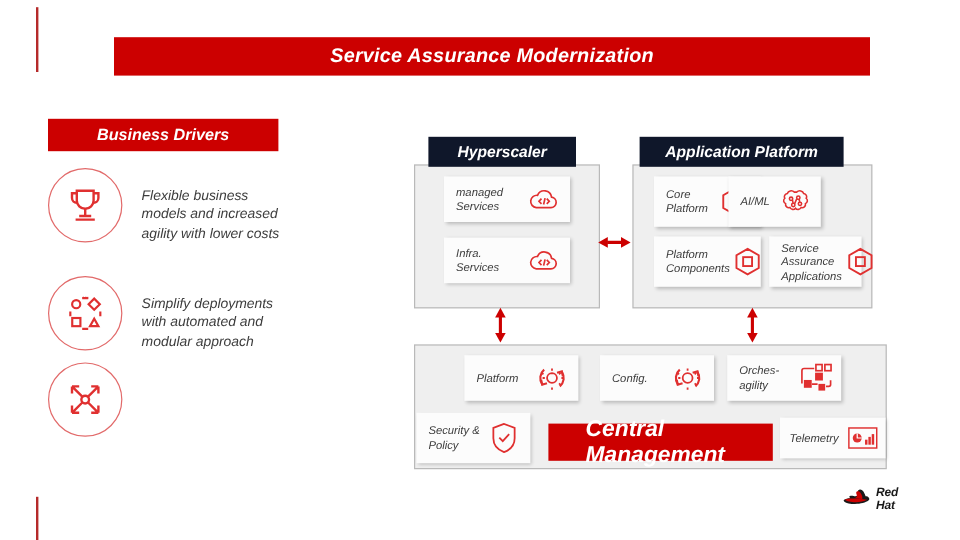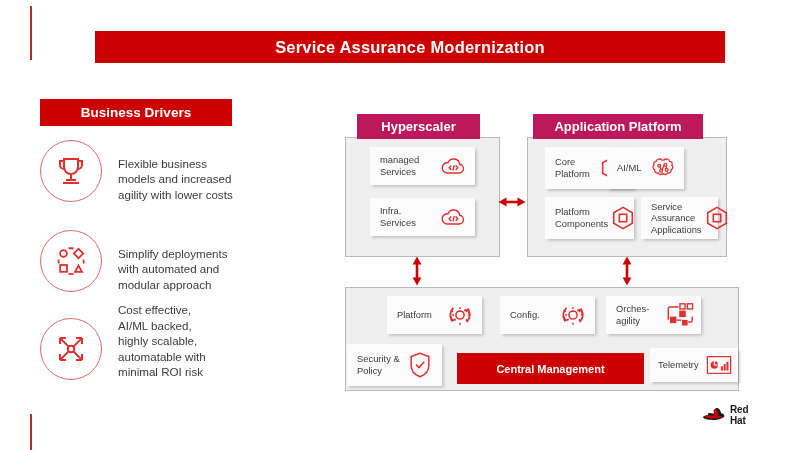--- a/index.html
+++ b/index.html
@@ -3,21 +3,21 @@
 <meta charset="utf-8">
 <style>
   html,body{margin:0;padding:0;}
   body{
     width:800px;height:450px;
     background:#ffffff;
     font-family:"Liberation Sans", sans-serif;
     overflow:hidden;
     position:relative;
   }
-  .stage{position:absolute;left:0;top:0;width:704px;height:450px;}
+  .stage{position:absolute;left:0;top:0;width:704px;height:450px;font-style:italic;}
 
   
   .accent-rule{position:absolute;width:2px;background:#b52a2a;}
   #accent-top{left:30px;top:6px;height:54px;}
   #accent-bottom{left:30px;top:414px;height:36px;}
 
   
   #title-banner{
     position:absolute;left:95px;top:31px;width:630px;height:32px;
     background:#cc0000;
@@ -47,21 +47,21 @@
   }
   .driver .tx{
     margin-left:16px;padding-top:6px;
     font-size:11.6px;line-height:15.5px;color:#3c3c3c;
     white-space:pre-line;max-width:125px;
   }
   #driver-2 .tx{padding-top:0px;}
 
   
   .group-banner{
-    position:absolute;background:#be185d;
+    position:absolute;background:#0f172a;
     display:flex;align-items:center;justify-content:center;
     z-index:4;
   }
   .group-banner .t{color:#fff;font-weight:bold;font-size:13px;}
   #hyp-banner{left:357px;top:114px;width:123px;height:25px;}
   #app-banner{left:533px;top:114px;width:170px;height:25px;}
 
   .group-box{
     position:absolute;background:#efefef;border:1px solid #b9b9b9;
     box-sizing:border-box;z-index:2;
@@ -102,21 +102,21 @@
   #t-telemetry{left:650px;top:348px;width:88px;height:34px;}
   #t-telemetry .lbl{padding-left:8px;}
   #t-telemetry .tic{width:26px;height:22px;margin-right:6px;}
 
   
   #cm-bar{
     position:absolute;left:457px;top:353px;width:187px;height:31px;
     background:#cc0000;z-index:4;
     display:flex;align-items:center;justify-content:center;
   }
-  #cm-bar .t{color:#fff;font-weight:bold;font-size:11px;}
+  #cm-bar .t{color:#fff;font-weight:bold;font-size:19px;margin-left:31px;}
 
   
   .arrow{position:absolute;z-index:5;}
   #arrow-h{left:498px;top:195px;}
   #arrow-v-left{left:410px;top:256px;}
   #arrow-v-right{left:620px;top:256px;}
 
   
   #redhat-logo{position:absolute;left:700px;top:404px;display:flex;align-items:center;}
   #redhat-logo .wm{font-size:10px;font-weight:bold;color:#1a1a1a;margin-left:4px;letter-spacing:-.1px;}
@@ -175,25 +175,20 @@
   <div class="driver" id="driver-2">
     <span class="ic">
       <svg width="42" height="42" viewBox="0 0 42 42" fill="none" stroke="#e03030" stroke-width="2">
         <circle cx="21" cy="21" r="3.2"></circle>
         <path d="M18.6 18.6 10 10M10 10v6M10 10h6"></path>
         <path d="M23.4 18.6 32 10M32 10v6M32 10h-6"></path>
         <path d="M18.6 23.4 10 32M10 32v-6M10 32h6"></path>
         <path d="M23.4 23.4 32 32M32 32v-6M32 32h-6"></path>
       </svg>
     </span>
-    <span class="tx">Cost effective,
-AI/ML backed,
-highly scalable,
-automatable with
-minimal ROI risk</span>
   </div>
 
   <div class="group-box" id="hyp-box"></div>
   <div class="group-banner" id="hyp-banner">
     <span class="t">Hyperscaler</span>
   </div>
 
   <div class="tile" id="t-managed">
     <span class="lbl">managed
 Services</span>

